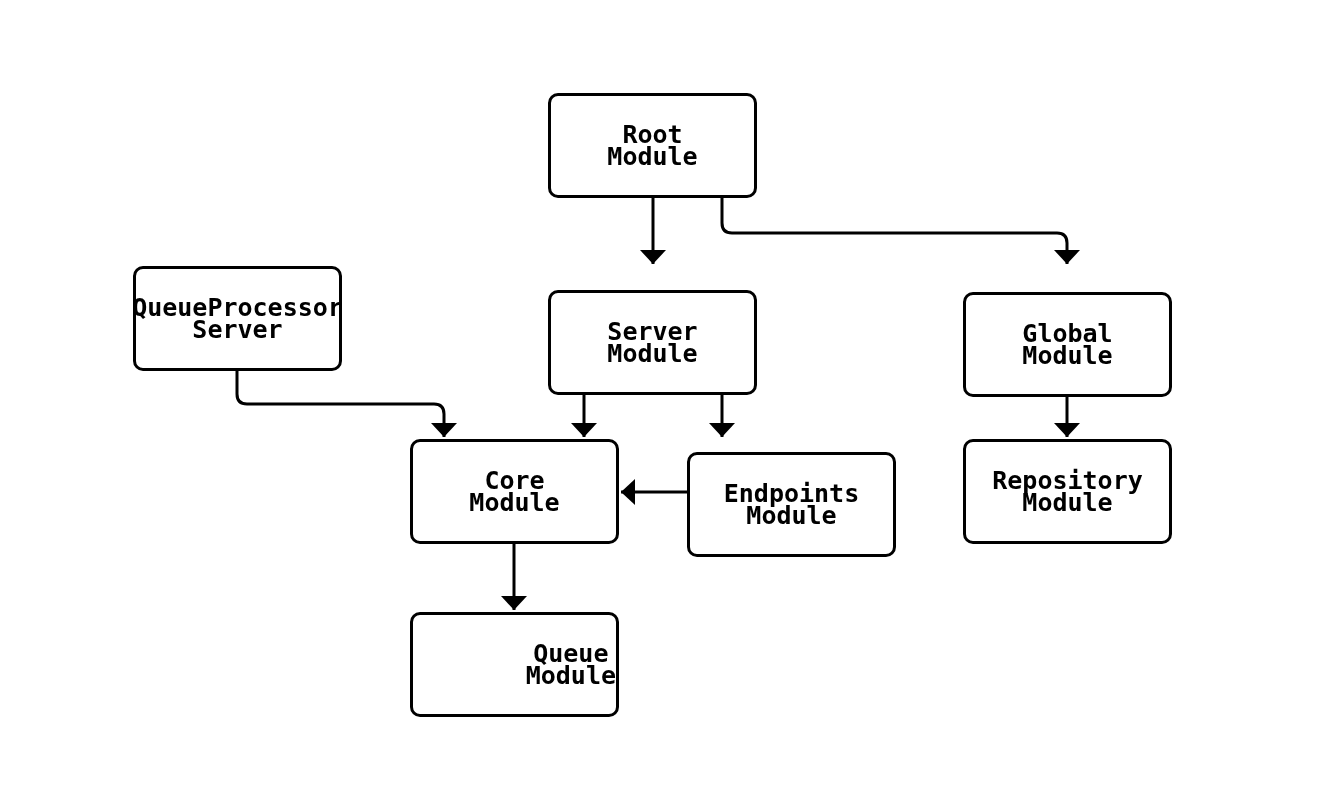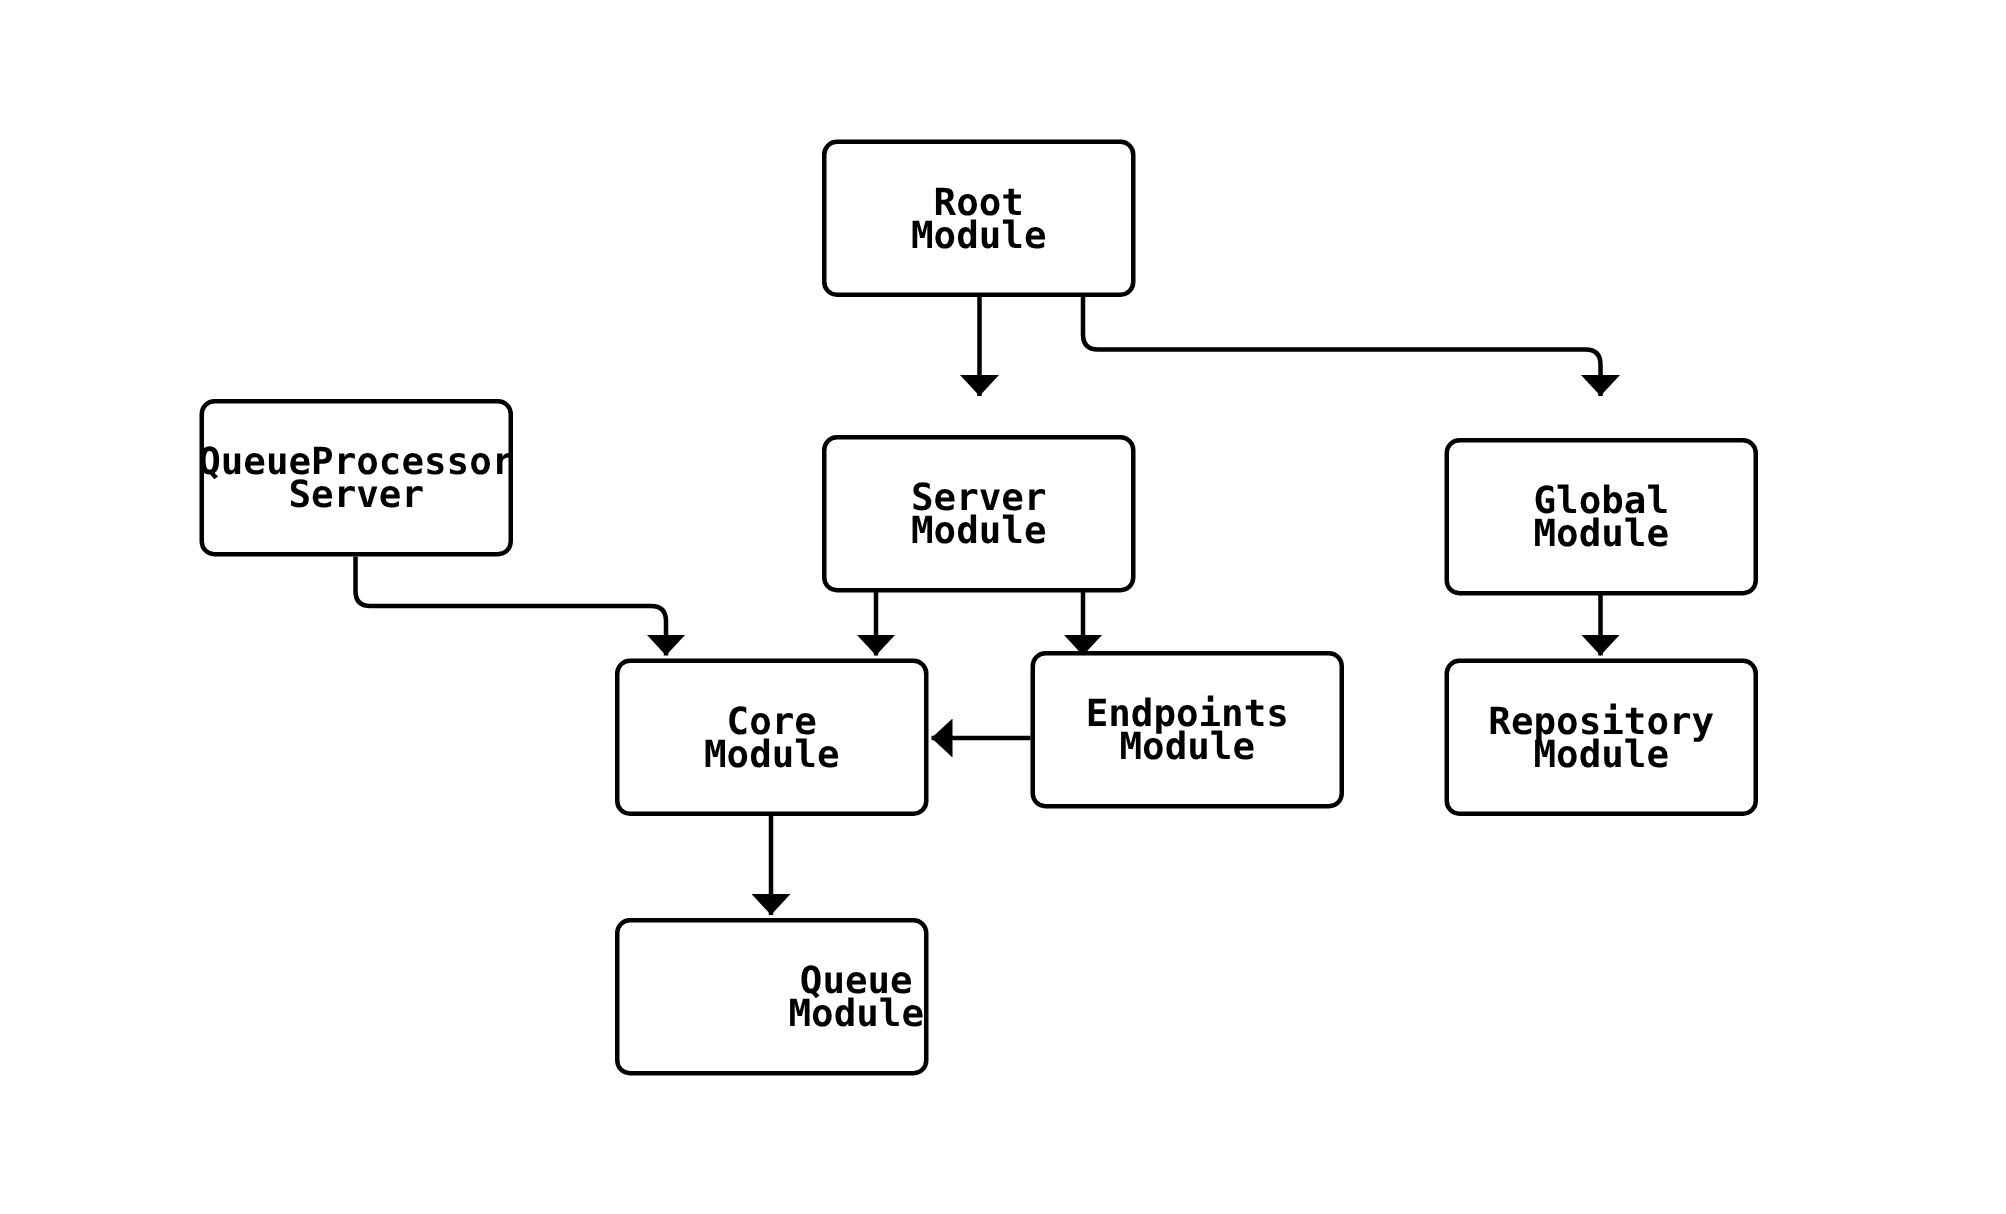--- a/index.html
+++ b/index.html
@@ -46,21 +46,21 @@
     color: #000000;
     text-align: center;
     white-space: pre-line;
   }
   
   .pos-root          { left: 548px; top: 93px;  }
   .pos-queueprocessor{ left: 133px; top: 266px; }
   .pos-server        { left: 548px; top: 266px; margin-top: 24px; }
   .pos-global        { left: 963px; top: 266px; margin-top: 26px; }
   .pos-core          { left: 410px; top: 439px; }
-  .pos-endpoints     { left: 687px; top: 434px; }
+  .pos-endpoints     { left: 687px; top: 452px; }
   .pos-repository    { left: 963px; top: 439px; }
   .pos-queue         { left: 410px; top: 612px; justify-content: flex-end; }
 </style>
 </head>
 <body>
 
 <div class="canvas">
 
   <svg class="edges-layer" width="1337" height="809" viewBox="0 0 1337 809" xmlns="http://www.w3.org/2000/svg">
     <defs>

